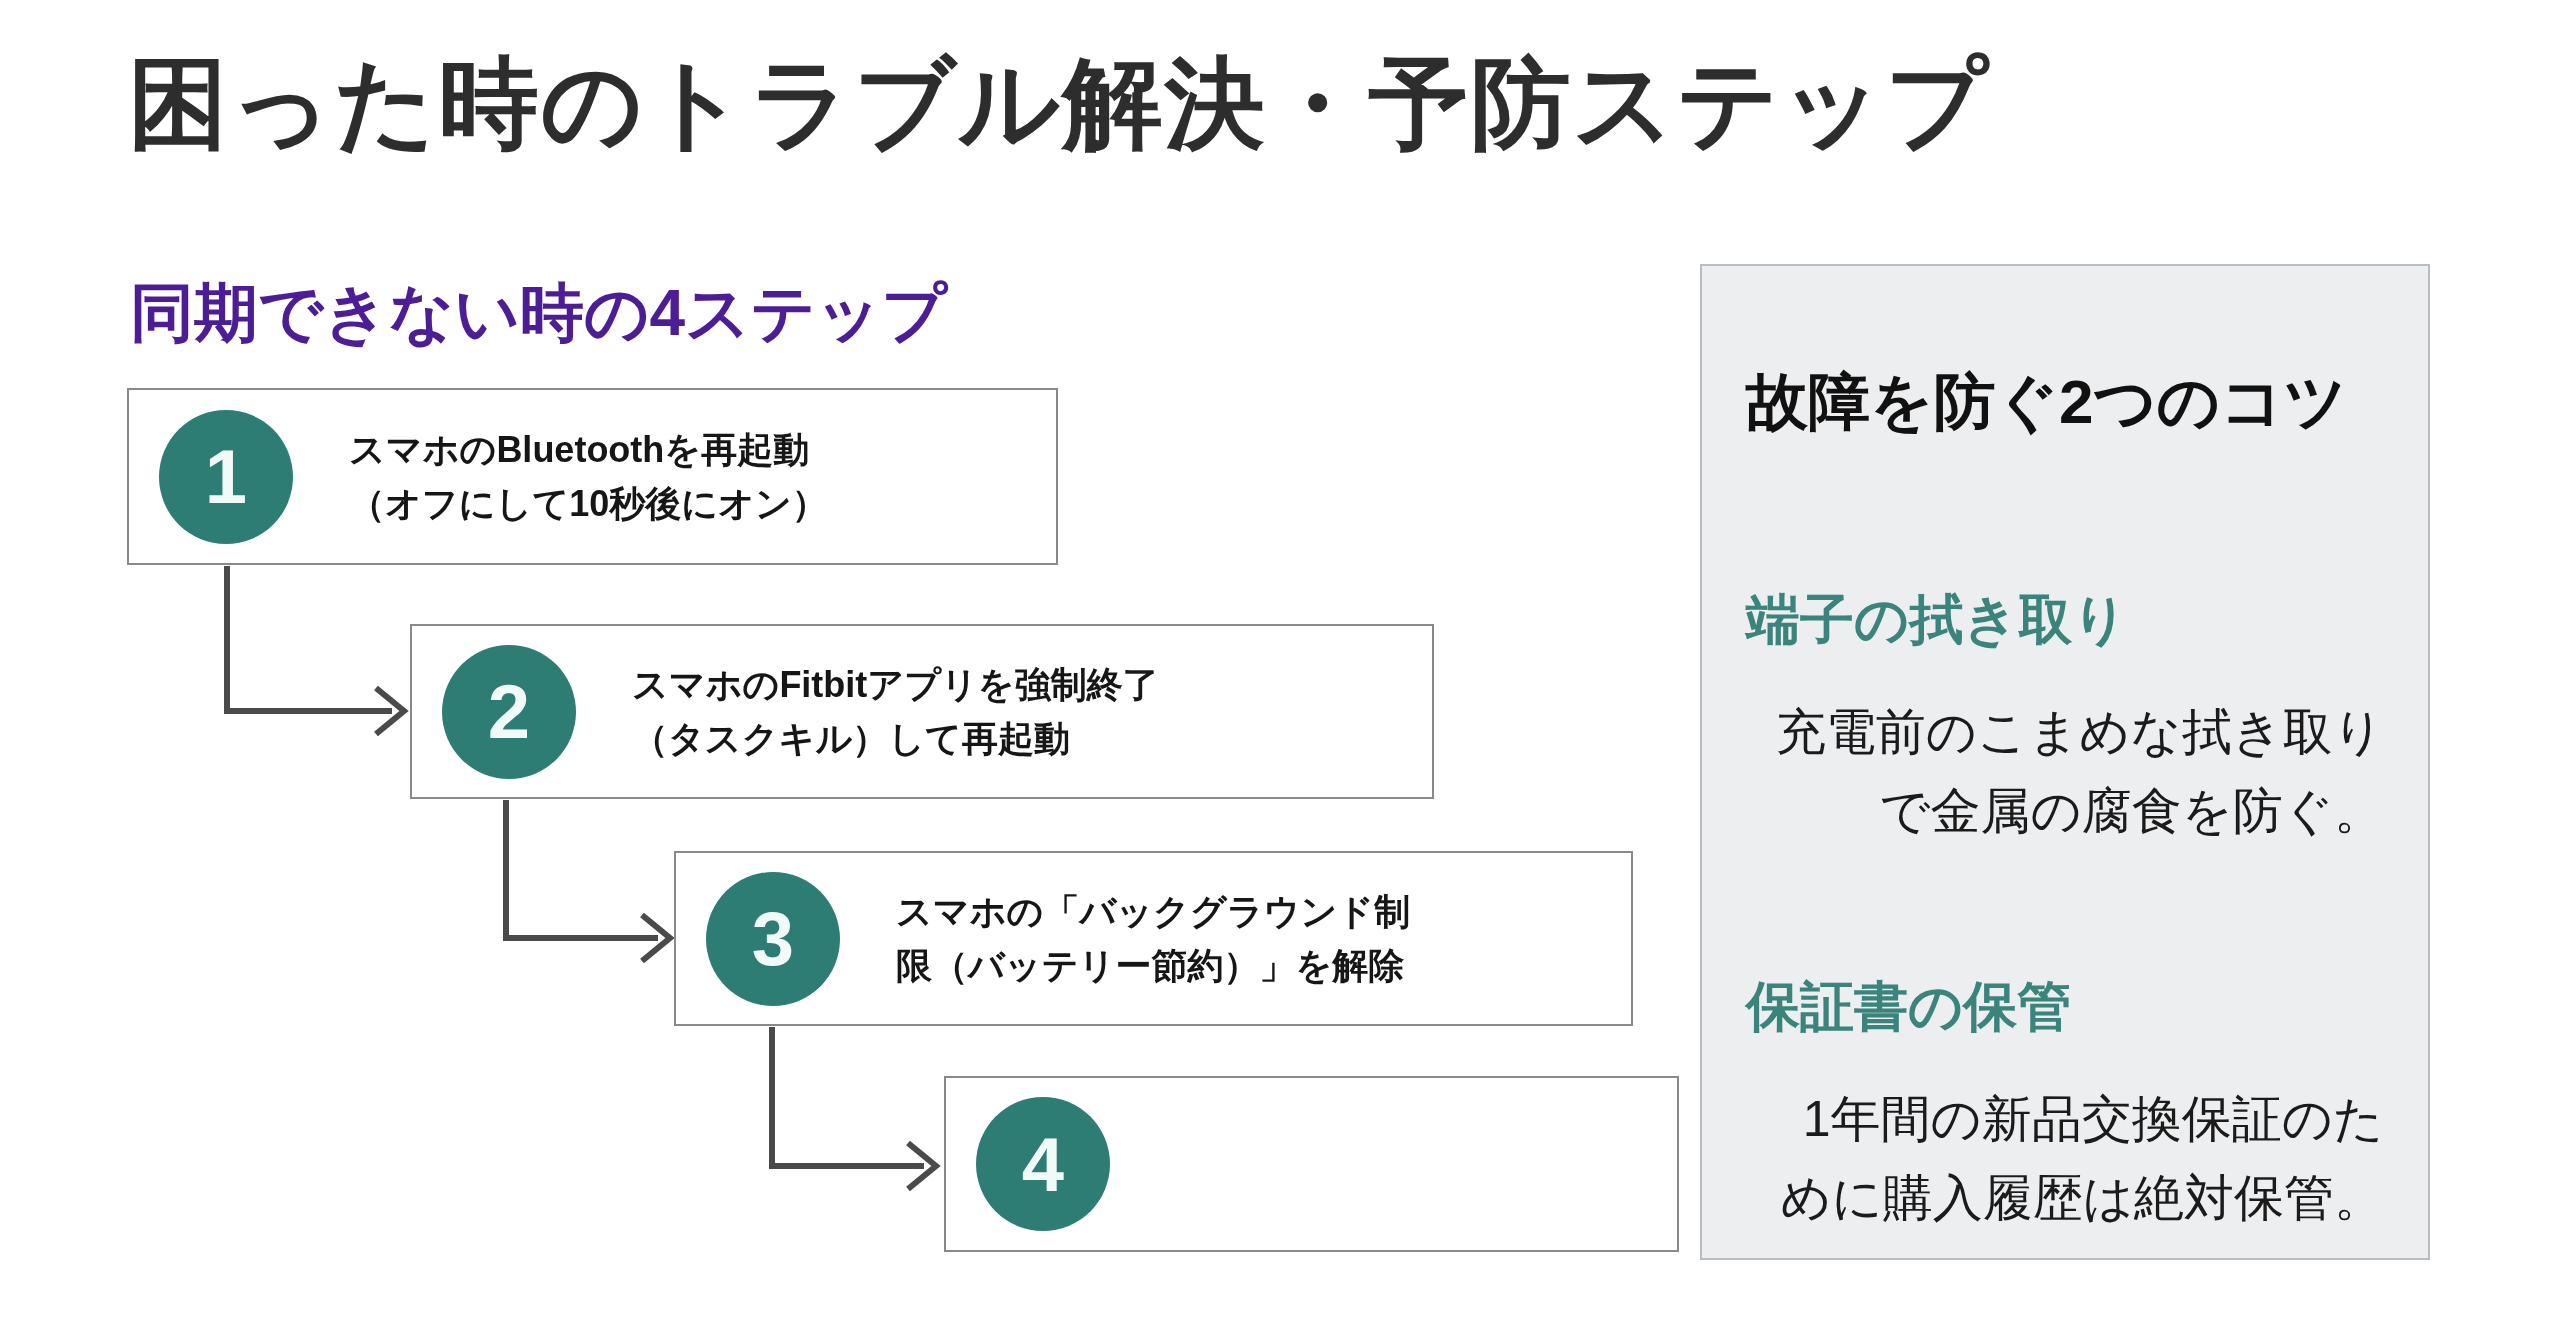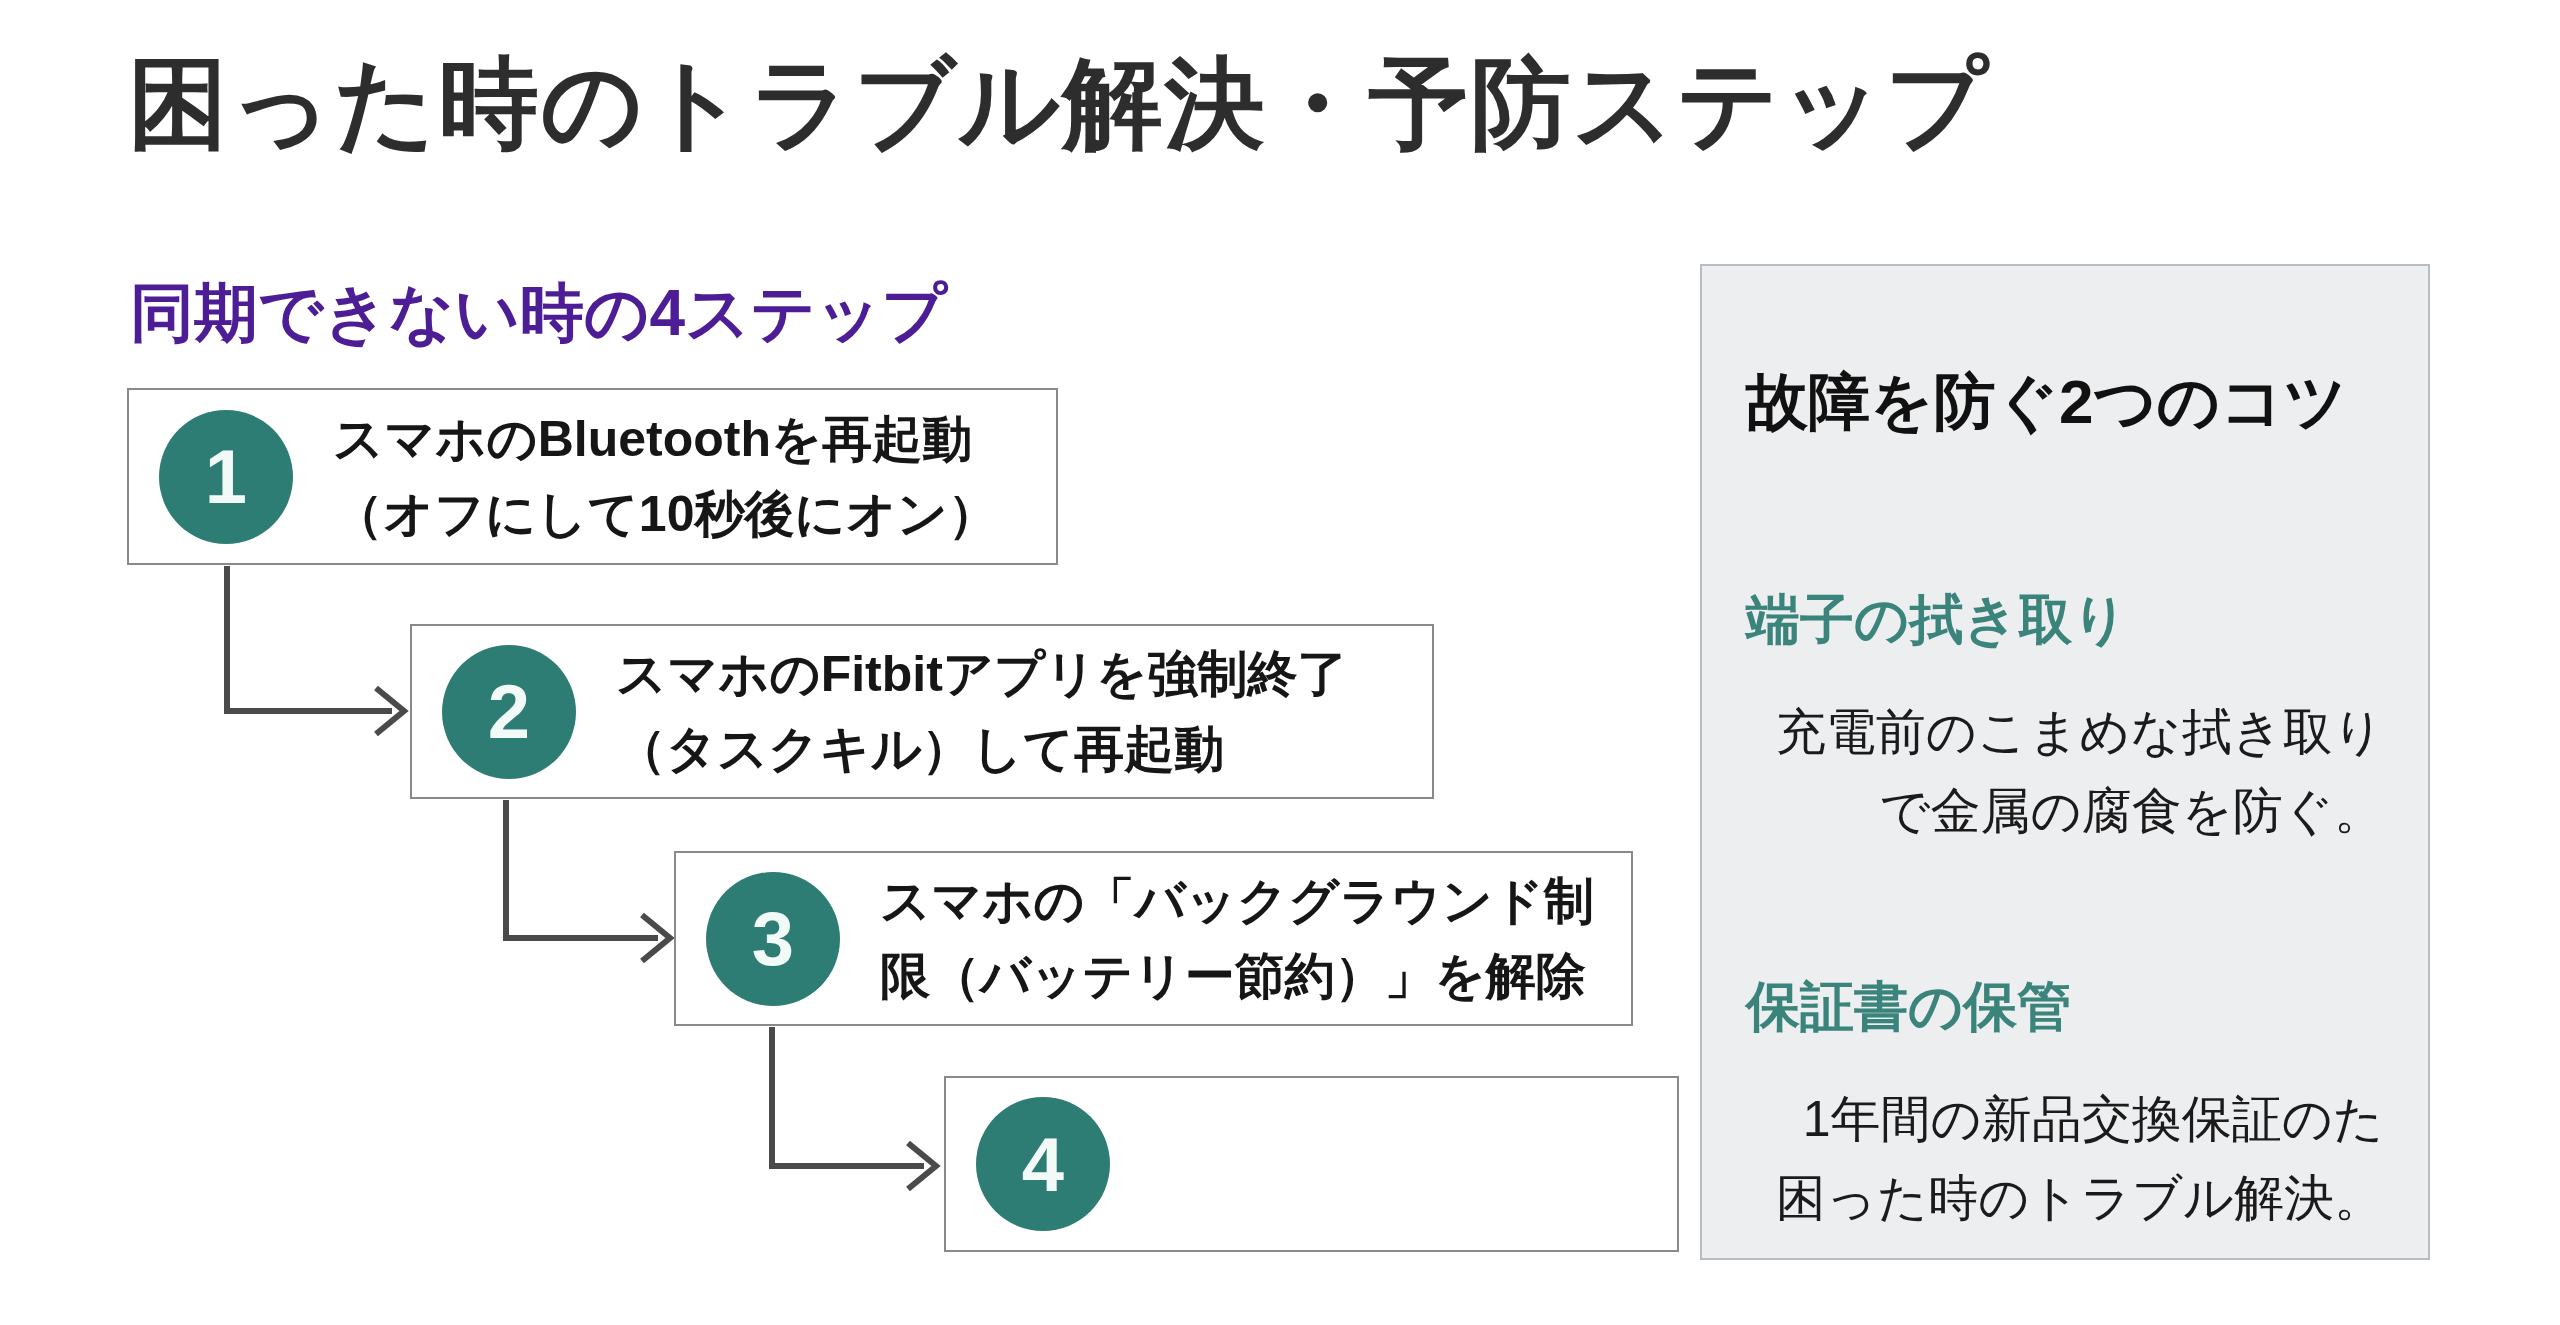--- a/index.html
+++ b/index.html
@@ -65,22 +65,22 @@
     border-radius: 50%;
     background: var(--accent-teal, #2e7d74);
     color: var(--number-color, #f2faf8);
     font-size: 76px;
     font-weight: 700;
     display: flex;
     align-items: center;
     justify-content: center;
   }
   .step-text {
-    margin-left: 40px;
-    font-size: 50px;
+    margin-left: 56px;
+    font-size: 36px;
     font-weight: 700;
     line-height: 1.5;
     white-space: pre-line;
     color: #161616;
   }
   .panel {
     position: absolute;
     left: 1700px;
     top: 264px;
     width: 730px;
@@ -156,17 +156,17 @@
 
     <section class="tip tip-1">
       <h3 class="tip-title">端子の拭き取り</h3>
       <p class="tip-body">充電前のこまめな拭き取り
 で金属の腐食を防ぐ。</p>
     </section>
 
     <section class="tip tip-2">
       <h3 class="tip-title">保証書の保管</h3>
       <p class="tip-body">1年間の新品交換保証のた
-困った時のトラブル解決。</p>
+めに購入履歴は絶対保管。</p>
     </section>
   </aside>
 
 </div>
 
 </body></html>

